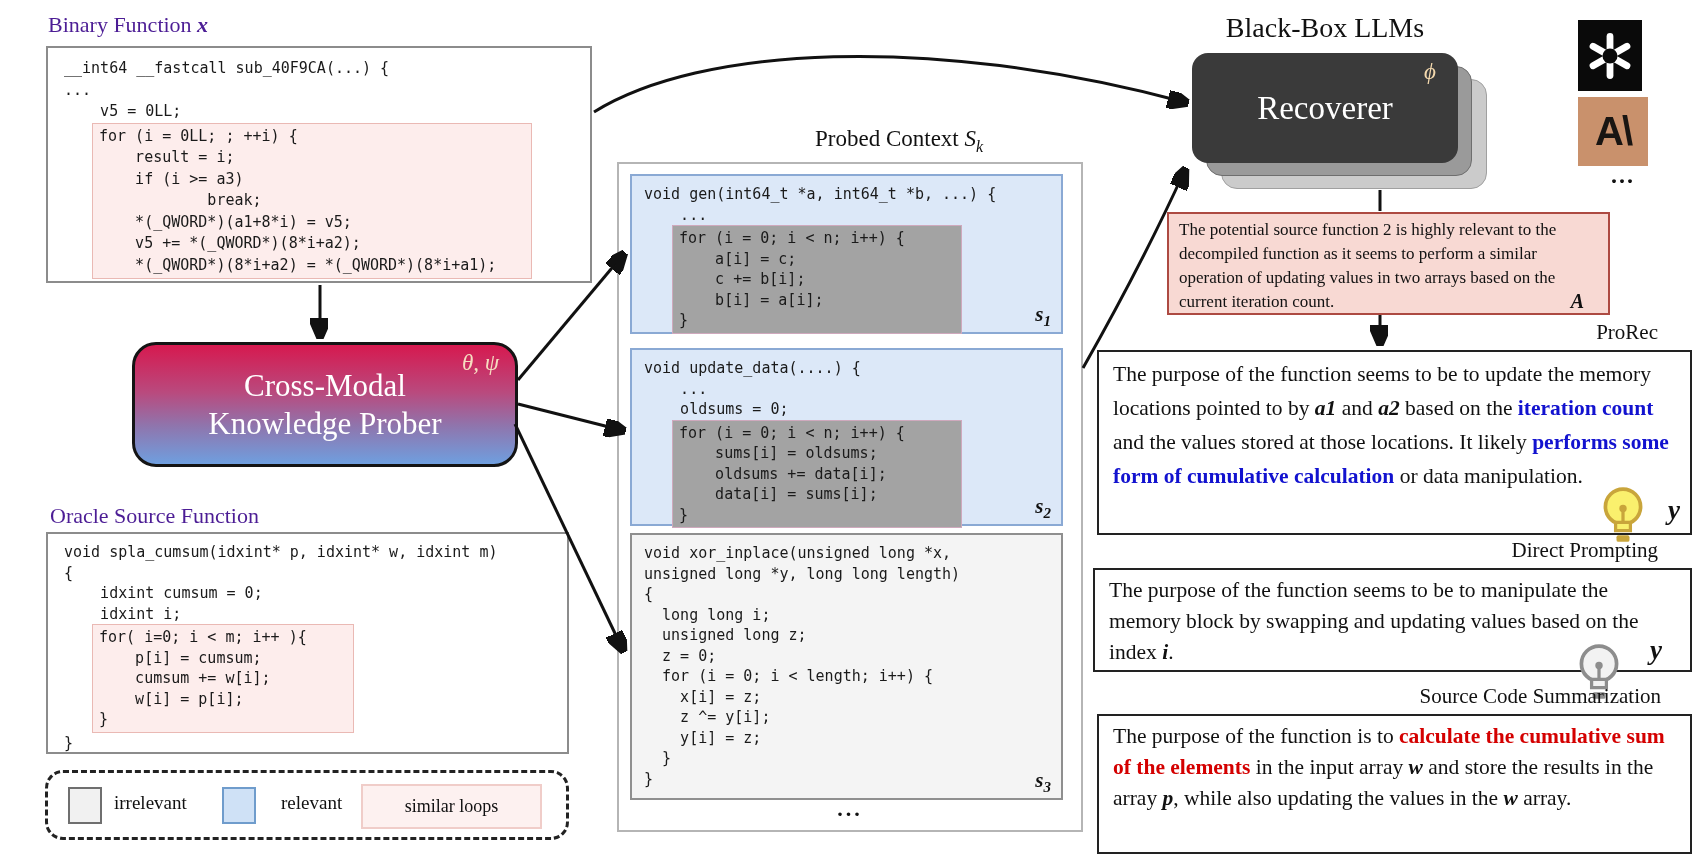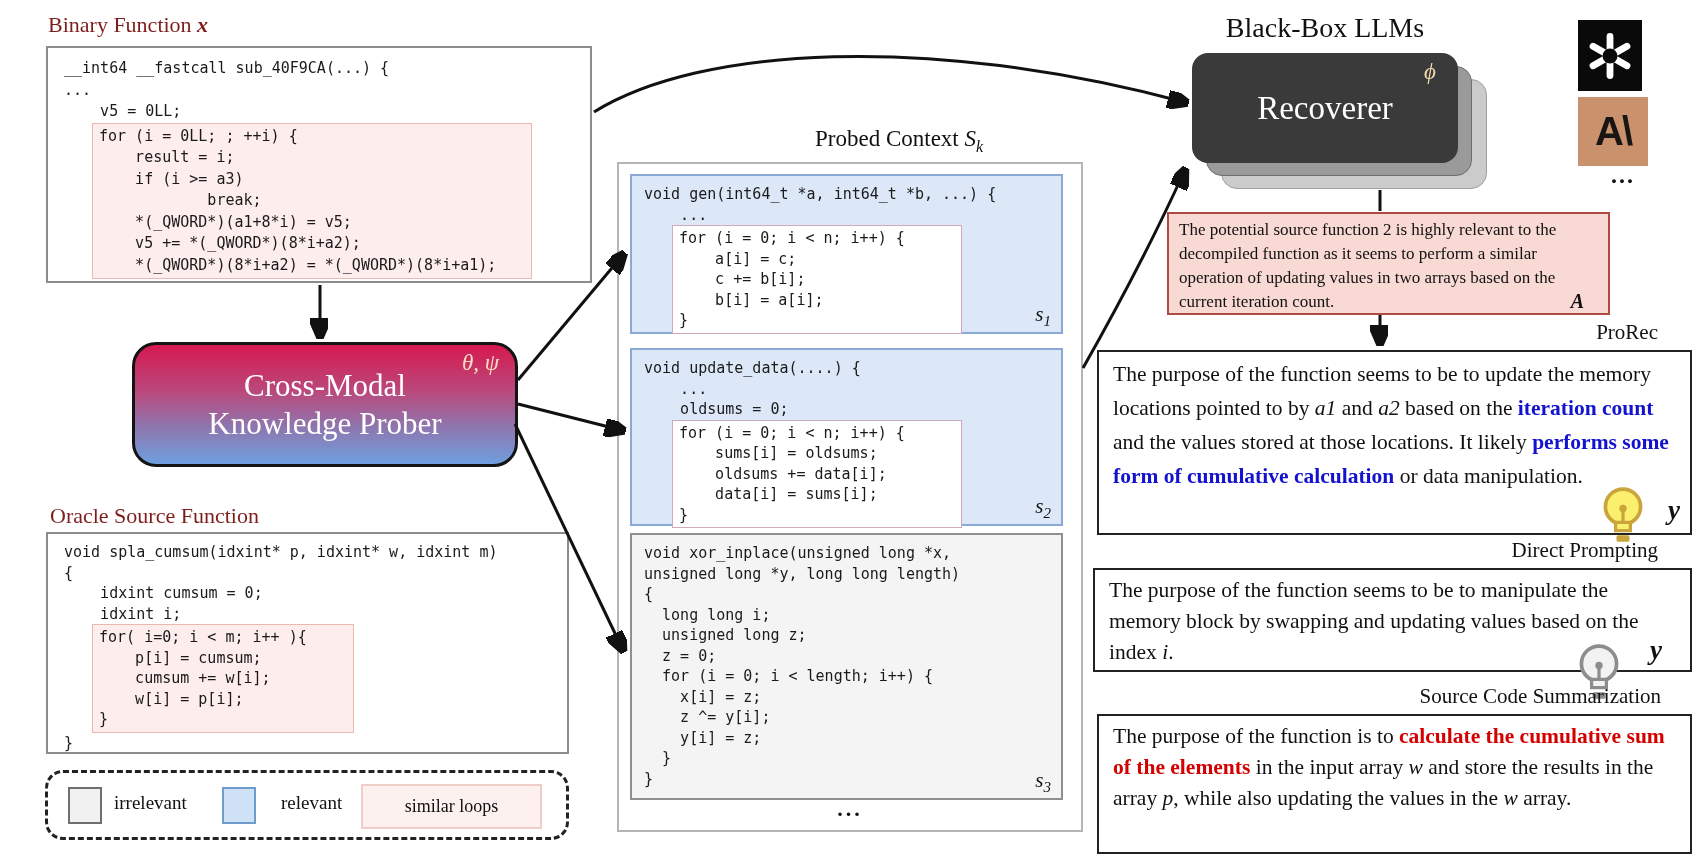--- a/index.html
+++ b/index.html
@@ -1,32 +1,32 @@
 <!DOCTYPE html>
 <html><head>
 <meta charset="utf-8">
 <style>
   html,body{margin:0;padding:0;background:#fff;}
   #page{position:relative;width:1698px;height:858px;background:#fff;overflow:hidden;
         font-family:"Liberation Serif",serif;color:#111;}
   .abs{position:absolute;}
   
-  .sec-title{font-size:22px;color:#7f1d1d;white-space:nowrap;}
+  .sec-title{font-size:22px;color:#4c1d95;white-space:nowrap;}
   .mvar{font-style:italic;font-weight:bold;font-family:"Liberation Serif",serif;}
   .mvar-light{font-style:italic;font-family:"Liberation Serif",serif;}
   sub.msub{font-style:italic;font-size:70%;}
   
   .codebox{background:#fff;border:2px solid #8c8c8c;box-sizing:border-box;}
   pre.code{margin:0;font-family:"DejaVu Sans Mono",monospace;font-size:15px;color:#1a1a1a;white-space:pre;}
   .hl-sim{background:#fdedec;border:1.5px solid #eab9b4;box-sizing:border-box;}
-  .hl-sim-blue{background:#ffffff;border:1.5px solid #cfa9bd;box-sizing:border-box;}
+  .hl-sim-blue{background:#a3a3a3;border:1.5px solid #cfa9bd;box-sizing:border-box;}
   .sbox{box-sizing:border-box;position:absolute;}
   .sbox.blue{background:#dce8f8;border:2px solid #8aa9d4;}
   .sbox.gray{background:#f4f4f4;border:2px solid #8f8f8f;}
-  .sbox-label{position:absolute;right:10px;bottom:2px;font-size:21px;font-weight:normal;font-style:italic;}
+  .sbox-label{position:absolute;right:10px;bottom:2px;font-size:21px;font-weight:bold;font-style:italic;}
   .sbox-label sub{font-size:15px;}
   
   .prober{left:132px;top:342px;width:386px;height:125px;border:3px solid #141414;border-radius:24px;
     background:linear-gradient(180deg,#d6194f 0%,#b94a7e 40%,#8f75ad 68%,#6f9fdf 100%);
     display:flex;flex-direction:column;justify-content:center;align-items:center;box-sizing:border-box;}
   .prober .ptext{color:#fff;font-size:31px;line-height:38px;text-align:center;}
   .prober .params{position:absolute;top:5px;right:16px;color:#f6ddc0;font-size:23px;font-style:italic;}
   
   .probed-outer{left:617px;top:162px;width:466px;height:670px;border:2px solid #b5b5b5;background:#fff;box-sizing:border-box;}
   .probed-dots{left:617px;top:796px;width:466px;text-align:center;font-size:22px;font-weight:bold;letter-spacing:3px;}
@@ -49,21 +49,21 @@
   .note-tag{position:absolute;right:24px;bottom:0px;font-size:20px;font-weight:bold;font-style:italic;}
   .out-label{font-size:21px;text-align:right;color:#111;}
   .out-box{background:#fff;border:2px solid #222;box-sizing:border-box;padding:5px 14px;
     font-size:21.5px;line-height:33px;}
   .prorec-box{left:1097px;top:350px;width:595px;height:185px;line-height:34px;}
   .direct-box{left:1093px;top:568px;width:599px;height:104px;line-height:31px;}
   .scs-box{left:1097px;top:714px;width:595px;height:140px;line-height:31px;}
   .seg-n{color:#111;}
   .seg-b{color:#1212cf;font-weight:bold;}
   .seg-r{color:#d40000;font-weight:bold;}
-  .seg-i{font-style:italic;font-weight:normal;margin-top:36px;}
+  .seg-i{font-style:italic;font-weight:bold;margin-top:36px;}
   .y-tag{position:absolute;font-size:27px;font-weight:bold;font-style:italic;}
   
   .bulb{position:absolute;width:50px;height:64px;}
   .bulb.lit .glass{fill:#faf06d;stroke:#c9a53b;}
   .bulb.lit .wire{stroke:#c9a53b;}
   .bulb.lit .dot{fill:#c9a53b;}
   .bulb.lit .base{fill:#c9a53b;}
   .bulb.unlit .glass{fill:#f2f2f2;stroke:#8d8d8d;}
   .bulb.unlit .wire{stroke:#8d8d8d;}
   .bulb.unlit .dot{fill:#8d8d8d;}

